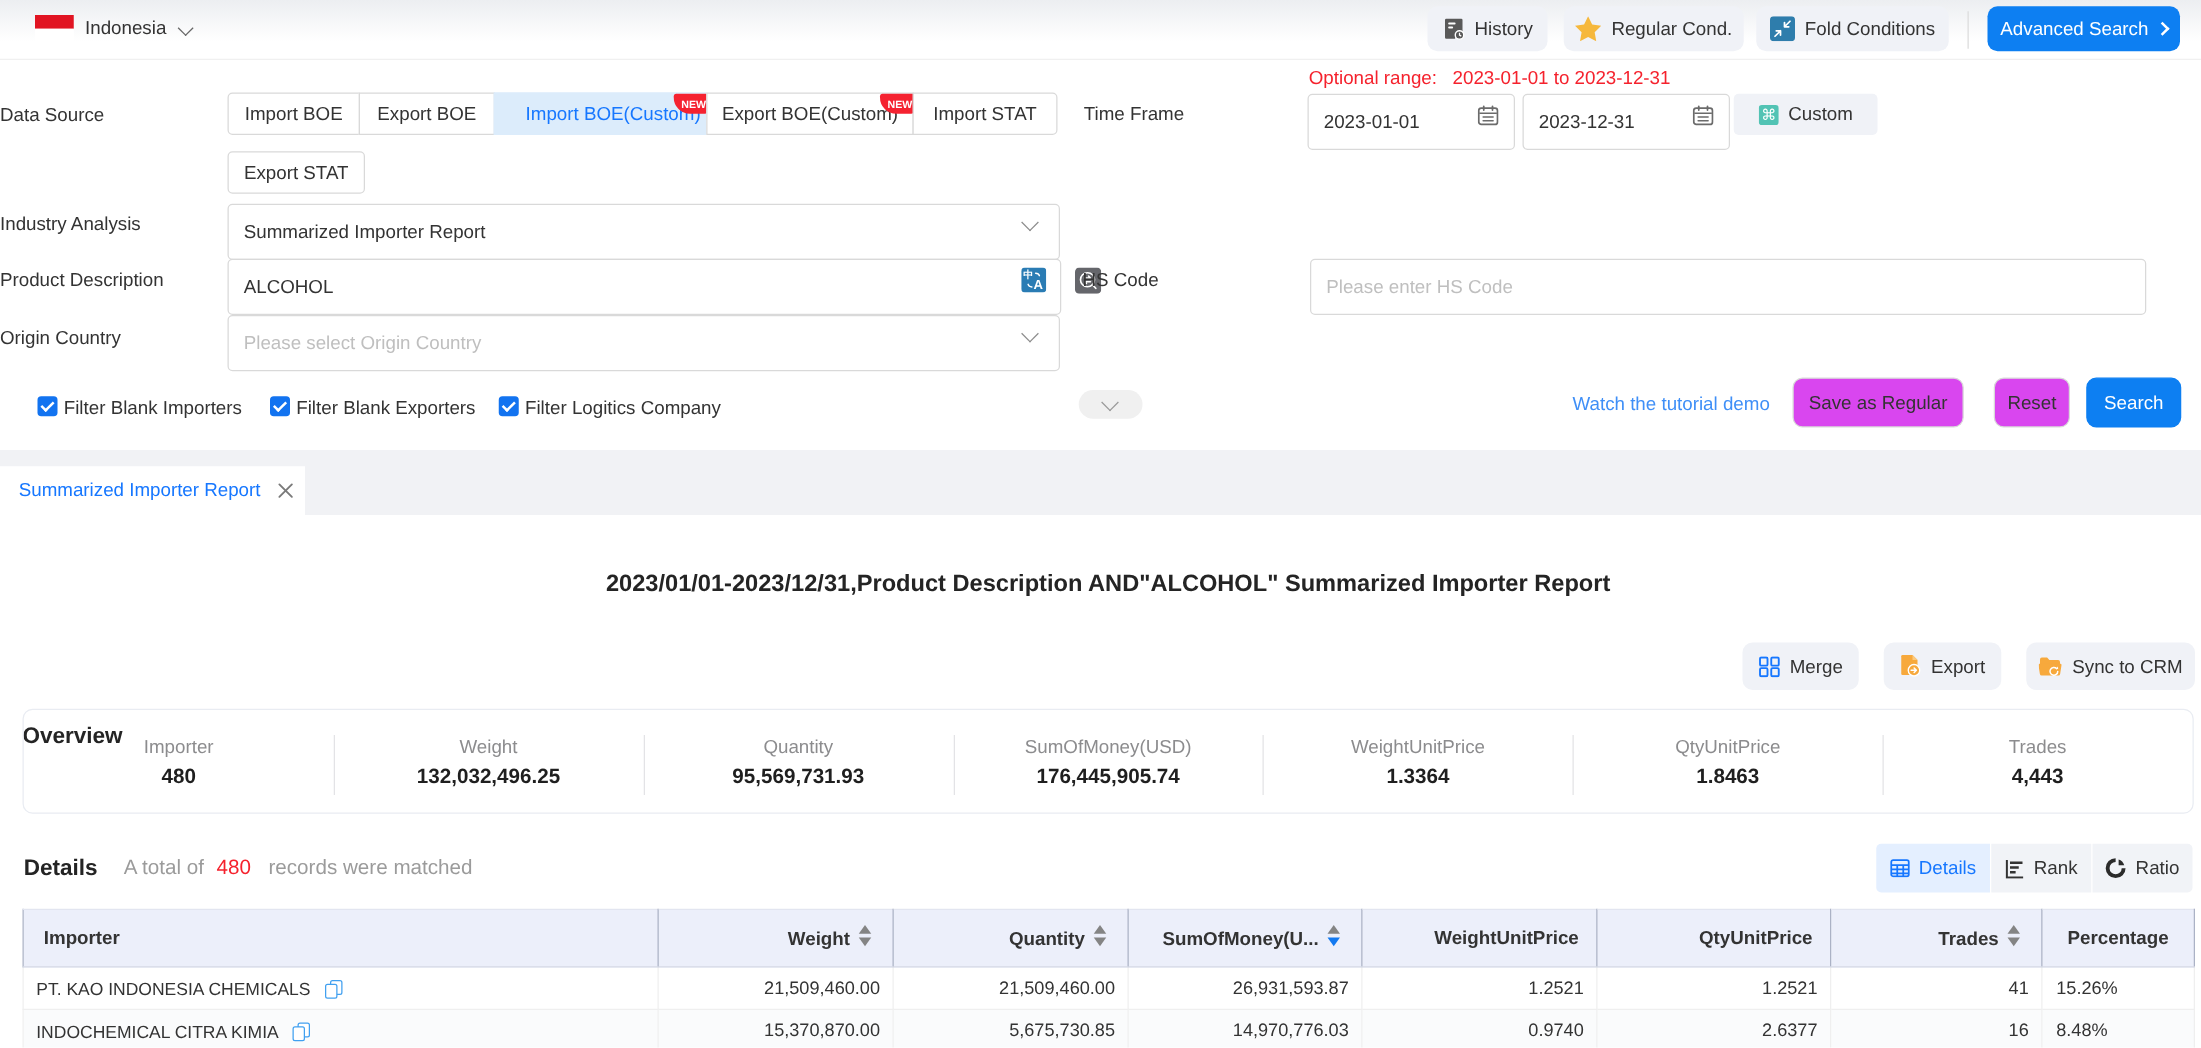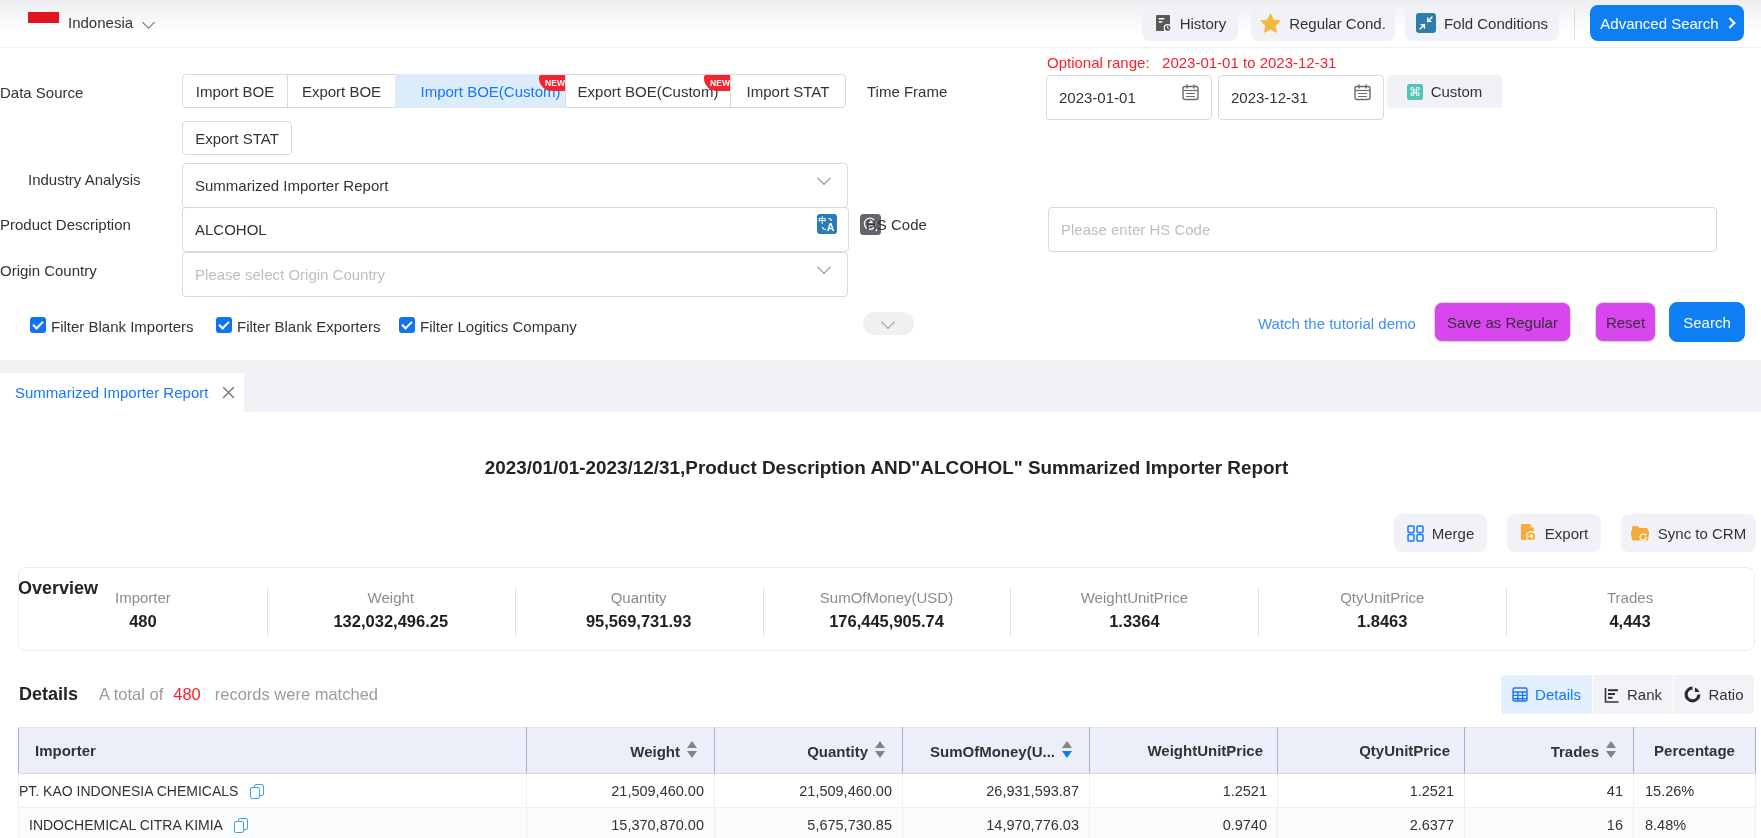--- a/index.html
+++ b/index.html
@@ -103,21 +103,21 @@
 <div id="form">
   <div class="flabel" style="top:84px; left:0;">Data Source</div>
   <div class="seg" style="left:182px; width:106px; border-radius:4px 0 0 4px;">Import BOE</div>
   <div class="seg" style="left:287px; width:109px;">Export BOE</div>
   <div class="seg sel" style="left:395px; width:171px;">Import BOE(Custom)<span class="newbadge">NEW</span></div>
   <div class="seg" style="left:565px; width:166px;">Export BOE(Custom)<span class="newbadge">NEW</span></div>
   <div class="seg" style="left:730px; width:116px; border-radius:0 4px 4px 0;">Import STAT</div>
   <div class="seg" style="left:182px; top:121px; width:110px; border-radius:4px;">Export STAT</div>
 
   <div class="flabel" style="top:216px; left:0;">Product Description</div>
-  <div class="flabel" style="top:171px; left:0;padding-left:28px;">Industry Analysis</div>
+  <div class="flabel" style="top:171px; left:0;">Industry Analysis</div>
   <div class="flabel" style="top:262px; left:0;">Origin Country</div>
 
   <div class="inputbox" style="left:182px; top:163px; width:666px;">Summarized Importer Report<span class="chev-d" style="right:18px; top:9px;"></span></div>
   <div class="inputbox" style="left:182px; top:207px; width:667px;">ALCOHOL<svg style="position:absolute; right:11px; top:6px;" width="20" height="20" viewBox="0 0 20 20">
         <rect width="20" height="20" rx="3" fill="#2a7cb4"></rect>
         <text x="5.5" y="8.5" font-size="8" fill="#fff" font-weight="bold" text-anchor="middle" font-family="Liberation Sans">中</text>
         <text x="13.5" y="17" font-size="10.5" fill="#fff" font-weight="bold" text-anchor="middle" font-family="Liberation Sans">A</text>
         <path d="M11.5 4.5c1.5 0 2.6.6 3 2" stroke="#fff" stroke-width="1.2" fill="none" stroke-linecap="round"></path>
         <path d="M8.5 15.5c-1.5 0-2.6-.6-3-2" stroke="#fff" stroke-width="1.2" fill="none" stroke-linecap="round"></path>
       </svg></div>
@@ -282,21 +282,21 @@
             </span></th>
  <th class="num" style="padding-right:14px;">WeightUnitPrice</th>
  <th class="num" style="padding-right:14px;">QtyUnitPrice</th>
  <th class="num">Trades<span class="sorter">
               <span class="car up"></span>
               <span class="car dn"></span>
             </span></th>
  <th style="text-align:center;">Percentage</th>
 </tr>
 <tr>
- <td style="margin-top:12px;">PT. KAO INDONESIA CHEMICALS <span class="ic-copy"></span></td>
+ <td style="padding-left:10px;margin-top:12px;">PT. KAO INDONESIA CHEMICALS <span class="ic-copy"></span></td>
  <td class="num">21,509,460.00</td>
  <td class="num">21,509,460.00</td>
  <td class="num">26,931,593.87</td>
  <td class="num">1.2521</td>
  <td class="num">1.2521</td>
  <td class="num">41</td>
  <td style="padding-left:11px;">15.26%</td>
 </tr>
 <tr class="odd">
  <td style="padding-left:10px;">INDOCHEMICAL CITRA KIMIA <span class="ic-copy"></span></td>

